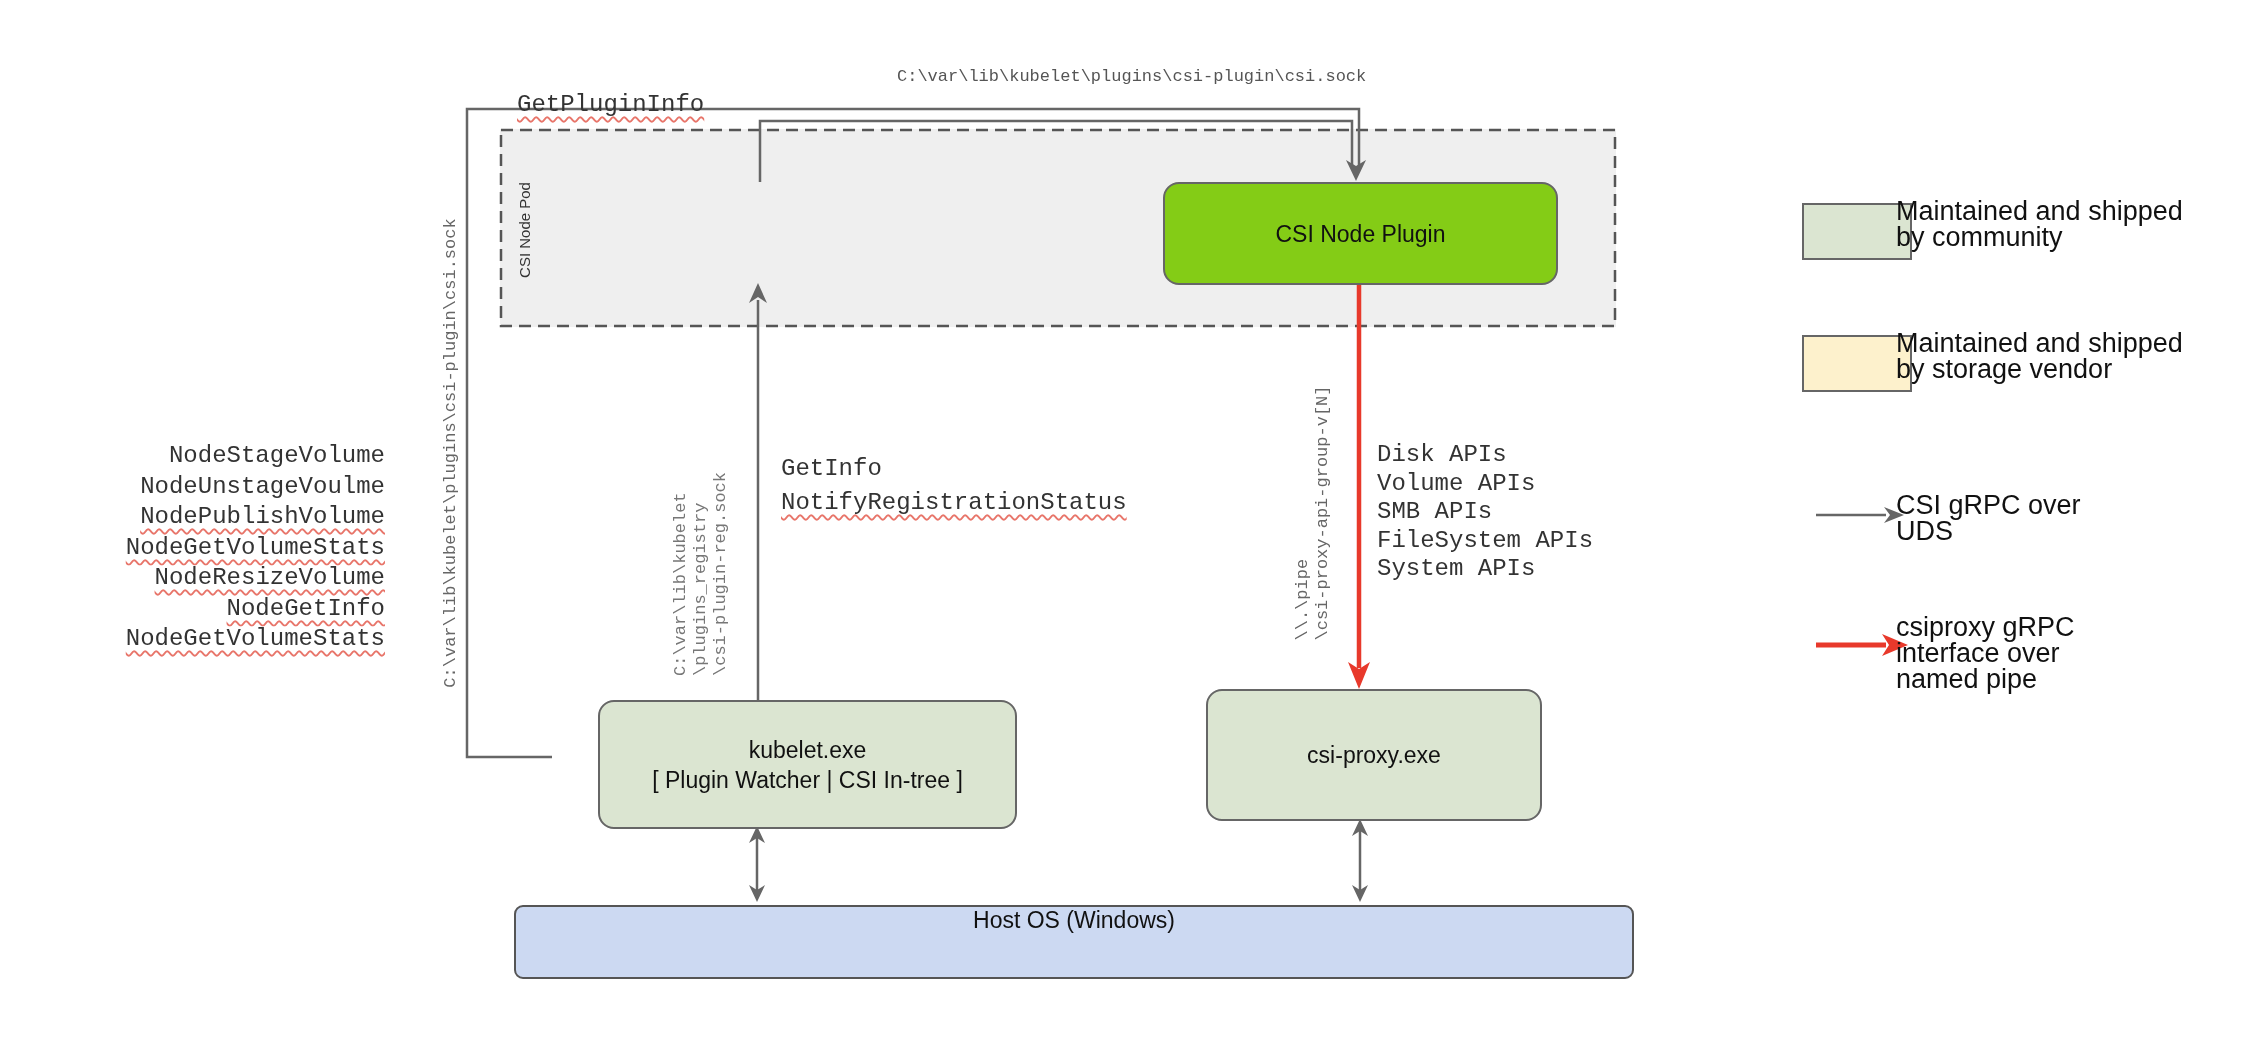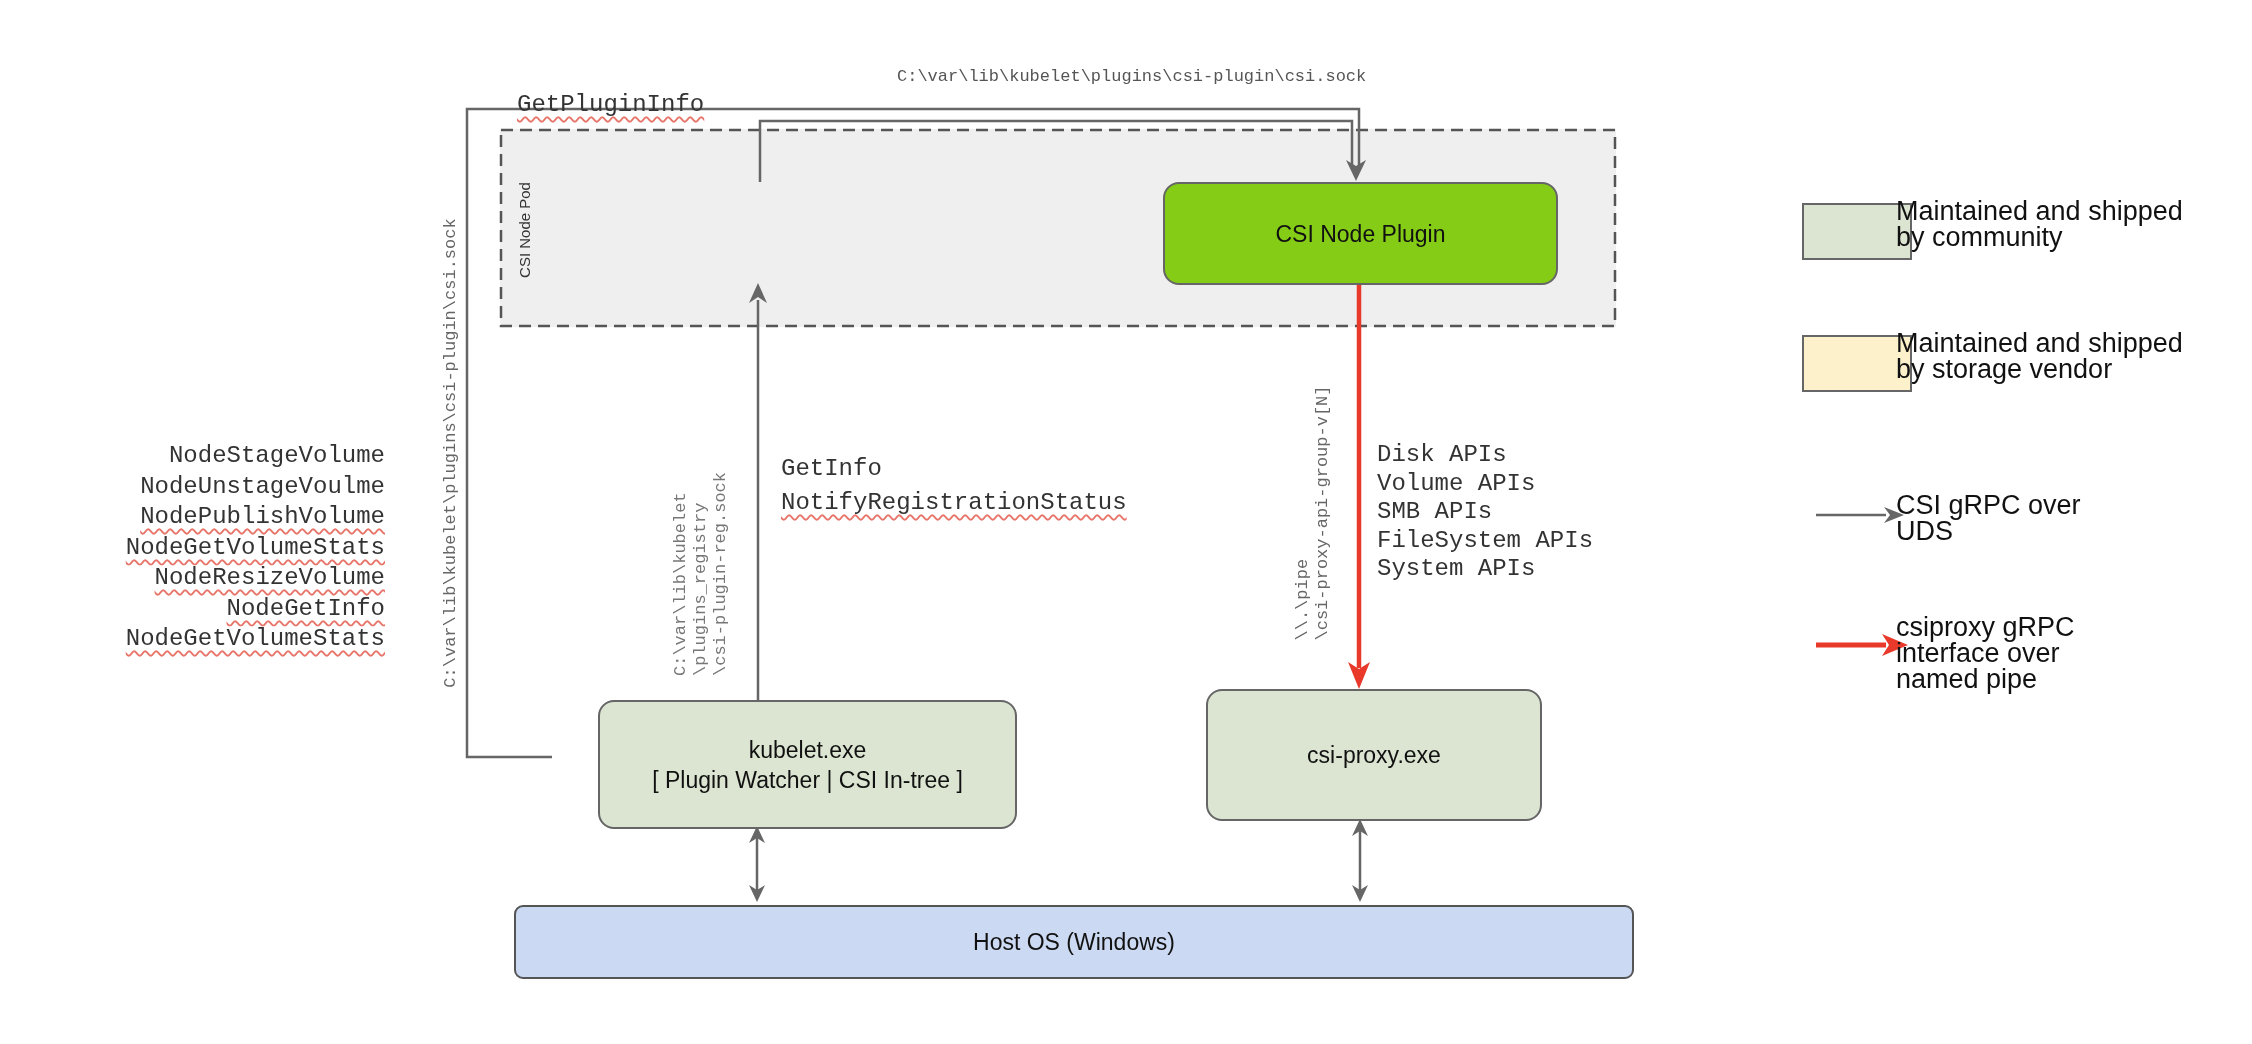--- a/index.html
+++ b/index.html
@@ -16,21 +16,21 @@
   .node{
     z-index:3;display:flex;flex-direction:column;align-items:center;justify-content:center;
     border:2.5px solid #666666;border-radius:16px;
     font-size:23px;color:#111111;text-align:center;line-height:30px;
   }
   .node.green{background:#dbe5d1;}
   .node.yellow{background:#84cc16;}
   .hostbar{
     left:514px;top:905px;width:1116px;height:70px;z-index:3;
     background:#ccd9f2;border:2.5px solid #555555;border-radius:9px;
-    display:flex;align-items:center;justify-content:center;
+    display:flex;align-items:flex-start;justify-content:center;
     font-size:23px;color:#111111;
   }
   .mono{font-family:"Liberation Mono",monospace;color:#333333;}
   .rpc{font-size:24px;white-space:nowrap;z-index:4;margin-top:23px;}
   .pathtext{font-size:17px;color:#666666;white-space:nowrap;z-index:4;}
   .vert{transform:translate(-50%,-50%) rotate(-90deg);}
   .vblock{z-index:4;line-height:20px;}
   .sq{
     text-decoration-line:underline;text-decoration-style:wavy;
     text-decoration-color:#e8756a;text-decoration-thickness:2px;

